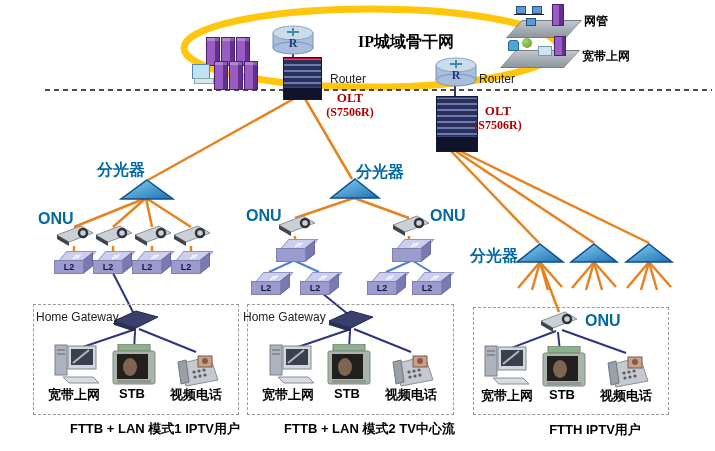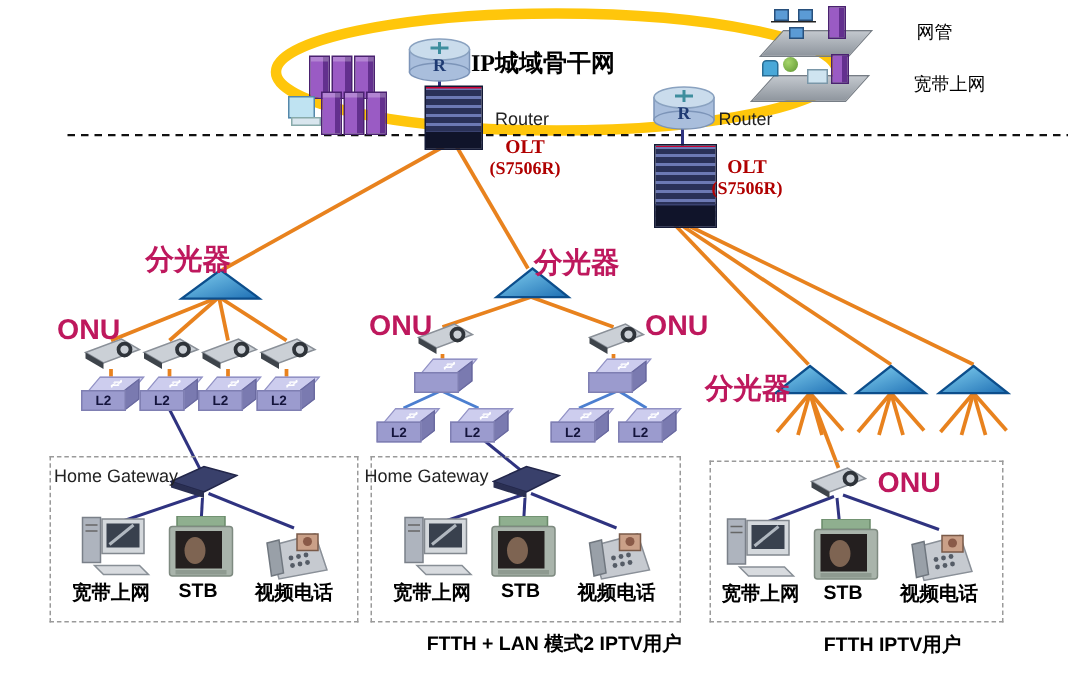--- a/index.html
+++ b/index.html
@@ -2,23 +2,23 @@
 <html><head>
 <meta charset="utf-8">
 <style>
   html,body{margin:0;padding:0;}
   #stage{position:relative;width:715px;height:451px;background:#ffffff;overflow:hidden;
          font-family:"Liberation Sans",sans-serif;}
   .abs{position:absolute;}
   svg.layer{position:absolute;left:0;top:0;}
 
   
-  .t-backbone{font-family:"Liberation Serif",serif;font-weight:bold;font-size:16px;color:#000;}
-  .t-bold-cn{font-weight:normal;font-size:12px;color:#000;line-height:13px;text-align:center;margin-left:27px;}
-  .t-red{color:#be185d;font-weight:bold;font-size:19px;}
+  .t-backbone{font-family:"Liberation Serif",serif;font-weight:bold;font-size:16px;color:#000;margin-left:44px;}
+  .t-bold-cn{font-weight:bold;font-size:12px;color:#000;line-height:13px;text-align:center;}
+  .t-red{color:#0369a1;font-weight:bold;font-size:16px;}
   .t-olt{color:#b00000;font-weight:bold;font-family:"Liberation Serif",serif;
          font-size:13px;text-align:center;line-height:14px;}
   .t-olt .model{font-size:12px;}
   .t-plain{font-size:12px;color:#222;}
   .t-dev{font-weight:bold;font-size:13px;color:#000;text-align:center;}
   .t-cap{font-weight:bold;font-size:13px;color:#000;text-align:center;white-space:nowrap;}
 
   
   .ubox{border:1.5px dashed #9a9a9a;background:transparent;}
 
@@ -407,16 +407,17 @@
   <div class="abs t-dev" style="left:164px;top:386px;width:64px;">视频电话</div>
 
   <div class="abs t-dev" style="left:256px;top:386px;width:64px;">宽带上网</div>
   <div class="abs t-dev" style="left:319px;top:386px;width:56px;">STB</div>
   <div class="abs t-dev" style="left:379px;top:386px;width:64px;">视频电话</div>
 
   <div class="abs t-dev" style="left:475px;top:387px;width:64px;">宽带上网</div>
   <div class="abs t-dev" style="left:534px;top:387px;width:56px;">STB</div>
   <div class="abs t-dev" style="left:594px;top:387px;width:64px;">视频电话</div>
 
-  <div class="abs t-cap" style="left:267px;top:420px;width:205px;">FTTH + LAN 模式2 IPTV用户</div>
+  <div class="abs t-cap" style="left:53px;top:420px;width:204px;">FTTB + LAN 模式1 IPTV用户</div>
+  <div class="abs t-cap" style="left:267px;top:420px;width:205px;">FTTB + LAN 模式2 TV中心流</div>
   <div class="abs t-cap" style="left:498px;top:421px;width:194px;">FTTH IPTV用户</div>
 
 </div>
 
 </body></html>

